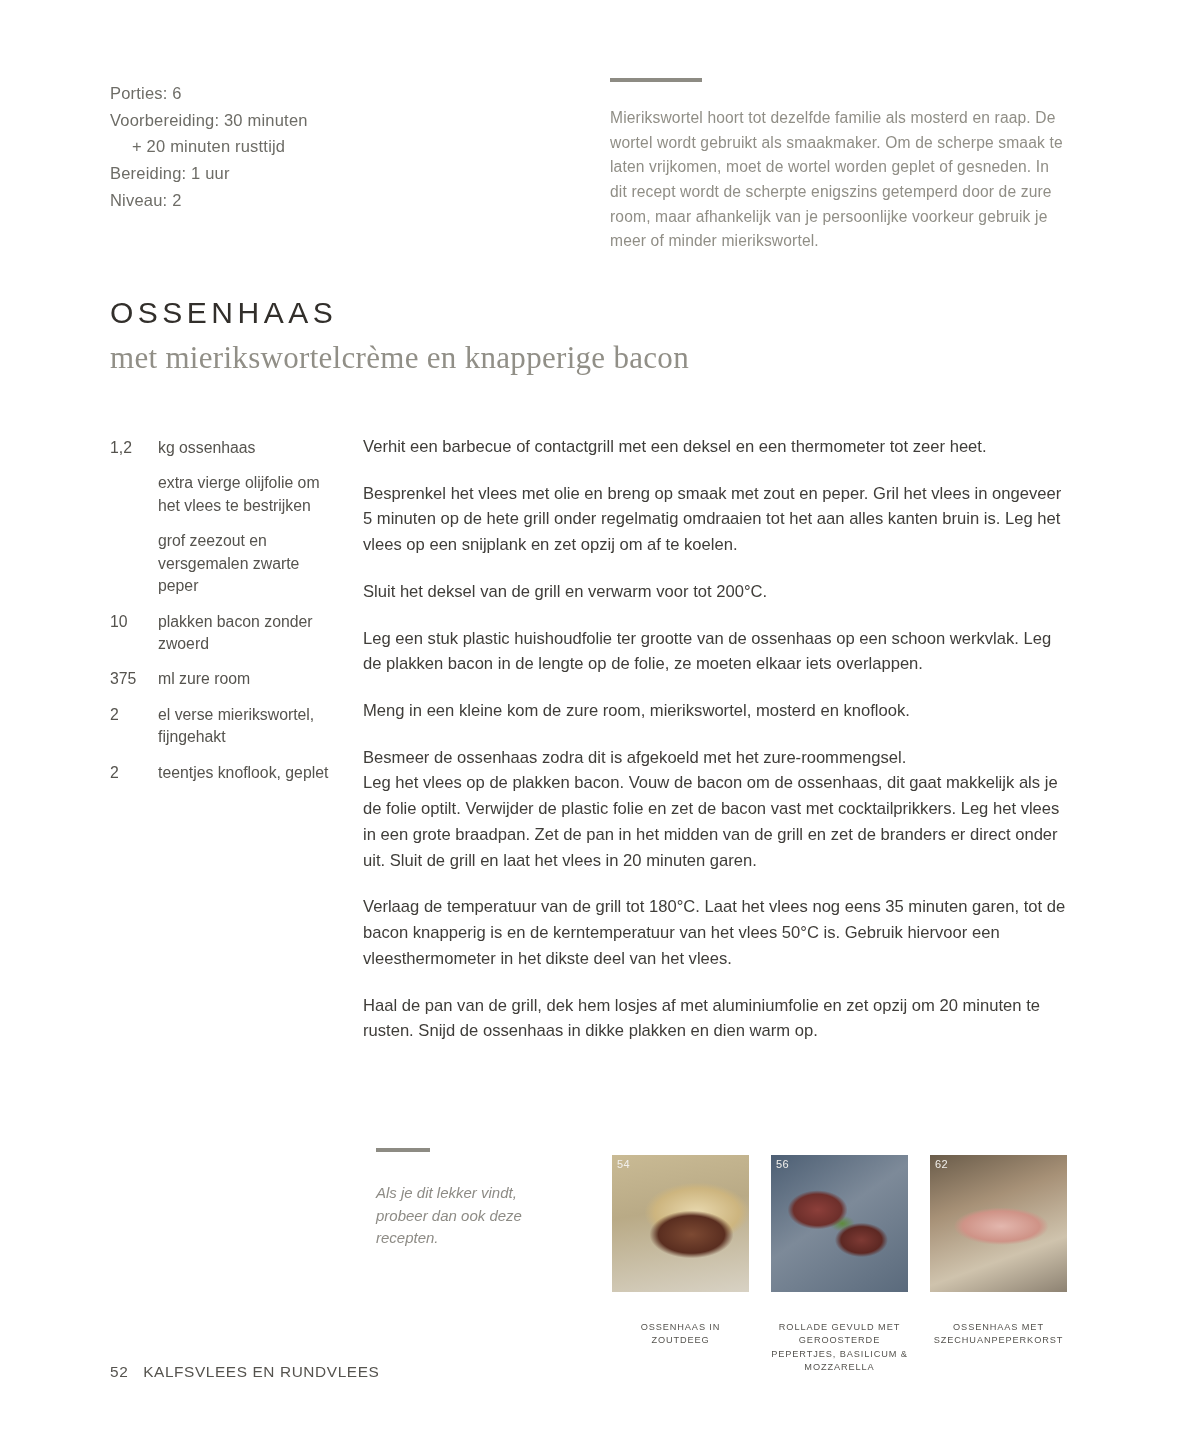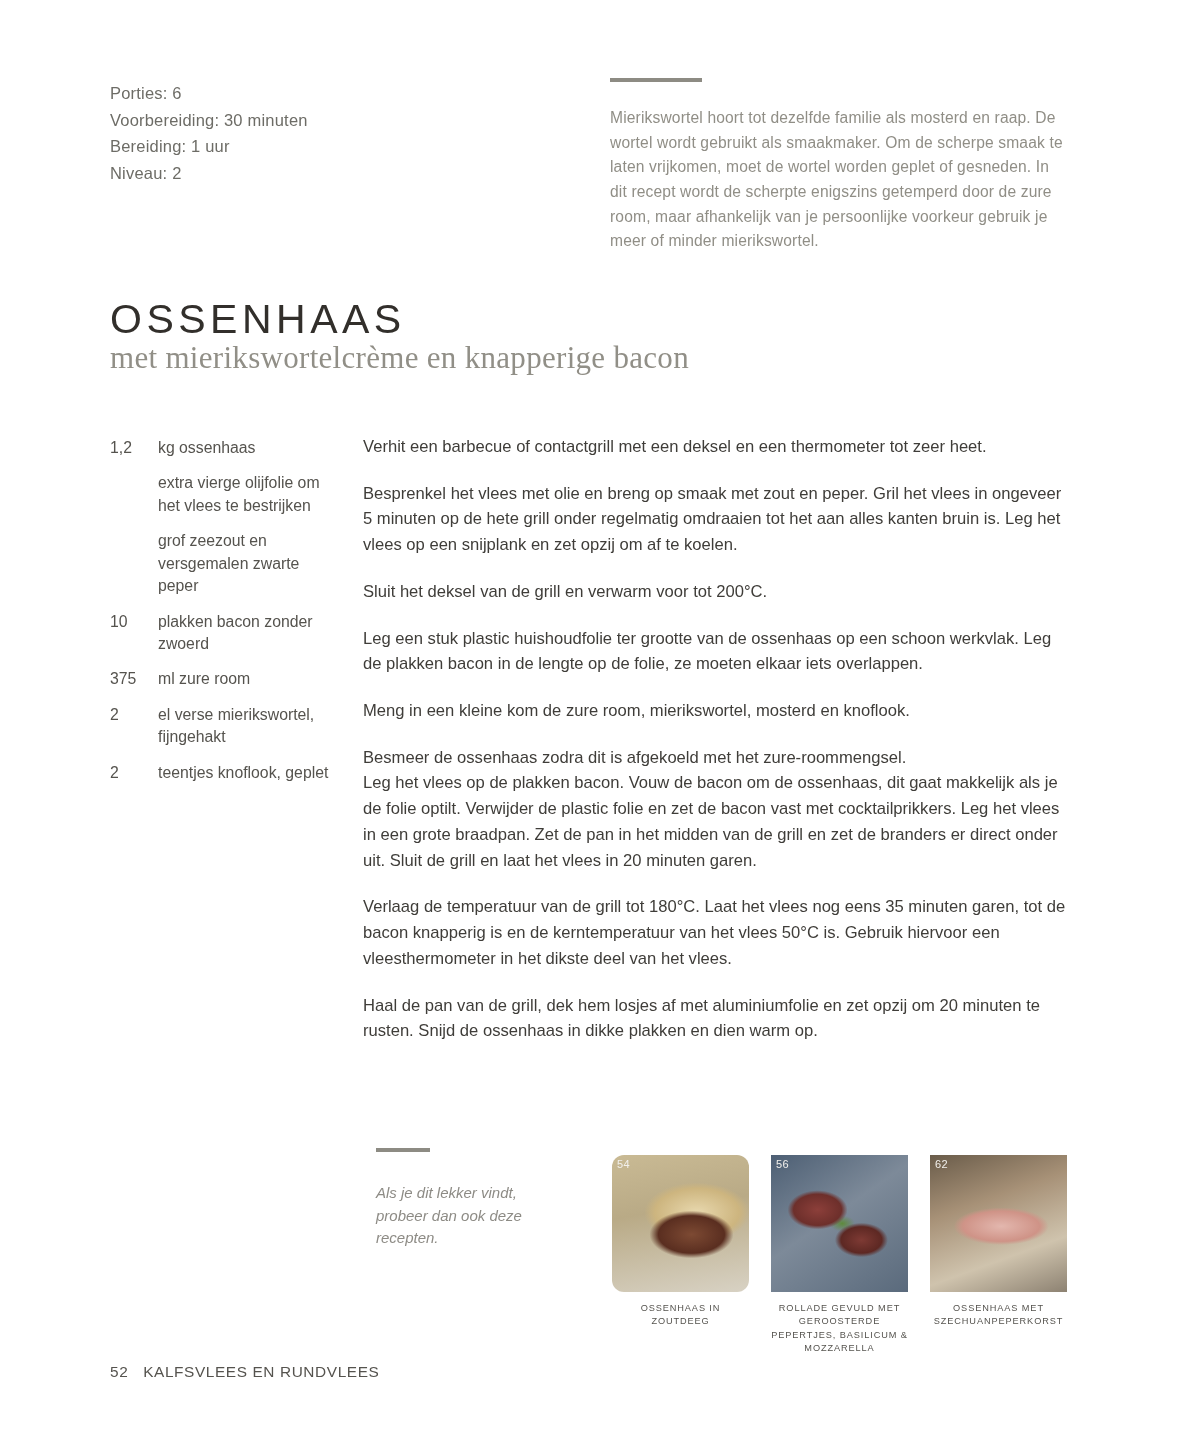--- a/index.html
+++ b/index.html
@@ -54,21 +54,21 @@
     line-height: 1.58;
     color: #908e86;
     letter-spacing: 0.15px;
   }
 
   
   .title {
     position: absolute;
     left: 110px;
     top: 296px;
-    font-size: 41px;
+    font-size: 30px;
     letter-spacing: 4.5px;
     color: #322f2b;
     font-weight: 400;
   }
   .subtitle {
     position: absolute;
     left: 110px;
     top: 340px;
     font-family: "Liberation Serif", serif;
     font-size: 31px;
@@ -154,34 +154,34 @@
   .thumb-num {
     position: absolute;
     left: 5px;
     top: 3px;
     font-size: 11px;
     color: #f2f0ec;
     letter-spacing: 0.5px;
     z-index: 3;
   }
   .thumb-cap {
-    margin-top: 10px;
+    margin-top: 29px;
     font-size: 9.2px;
     letter-spacing: 0.9px;
     line-height: 1.45;
     text-align: center;
     color: #55534e;
     text-transform: uppercase;
   }
 
   
   .img1 { background:
       radial-gradient(ellipse 60px 34px at 58% 58%, #7d4a33 0%, #5a2e20 55%, rgba(90,46,32,0) 70%),
       radial-gradient(ellipse 70px 40px at 62% 42%, #e8d8ae 0%, #cdb57f 60%, rgba(205,181,127,0) 75%),
-      linear-gradient(170deg, #c9ba94 0%, #b9aa86 40%, #d8d2c4 100%); border-radius: 12px;
+      linear-gradient(170deg, #c9ba94 0%, #b9aa86 40%, #d8d2c4 100%);
   }
   .img2 { background:
       radial-gradient(ellipse 40px 26px at 34% 40%, #8c3f3a 0%, #6d2f2b 60%, rgba(109,47,43,0) 75%),
       radial-gradient(ellipse 34px 22px at 66% 62%, #7e3a34 0%, #5d2823 60%, rgba(93,40,35,0) 78%),
       radial-gradient(ellipse 16px 10px at 52% 50%, #5e8a3c 0%, rgba(94,138,60,0) 80%),
       linear-gradient(145deg, #4d5f74 0%, #7d8a99 45%, #5a6a7c 100%);
   }
   .img3 { background:
       radial-gradient(ellipse 66px 26px at 52% 52%, #e3b7ae 0%, #cf9387 58%, rgba(207,147,135,0) 72%),
       linear-gradient(160deg, #6a5c4a 0%, #a79177 35%, #cfc3ad 70%, #8d8272 100%);
@@ -198,20 +198,21 @@
   .footer .pg { margin-right: 10px; }
 </style>
 </head>
 <body>
 
 <div class="page">
 
   <div class="meta">
     <div>Porties: 6</div>
     <div>Voorbereiding: 30 minuten</div>
+    <div class="indent">+ 20 minuten rusttijd</div>
     <div>Bereiding: 1 uur</div>
     <div>Niveau: 2</div>
   </div>
 
   <div class="note-wrap">
     <div class="note-rule"></div>
     <div class="note-text">Mierikswortel hoort tot dezelfde familie als mosterd en raap. De wortel wordt gebruikt als smaakmaker. Om de scherpe smaak te laten vrijkomen, moet de wortel worden geplet of gesneden. In dit recept wordt de scherpte enigszins getemperd door de zure room, maar afhankelijk van je persoonlijke voorkeur gebruik je meer of minder mierikswortel.</div>
   </div>
 
   <div class="title">OSSENHAAS</div>

